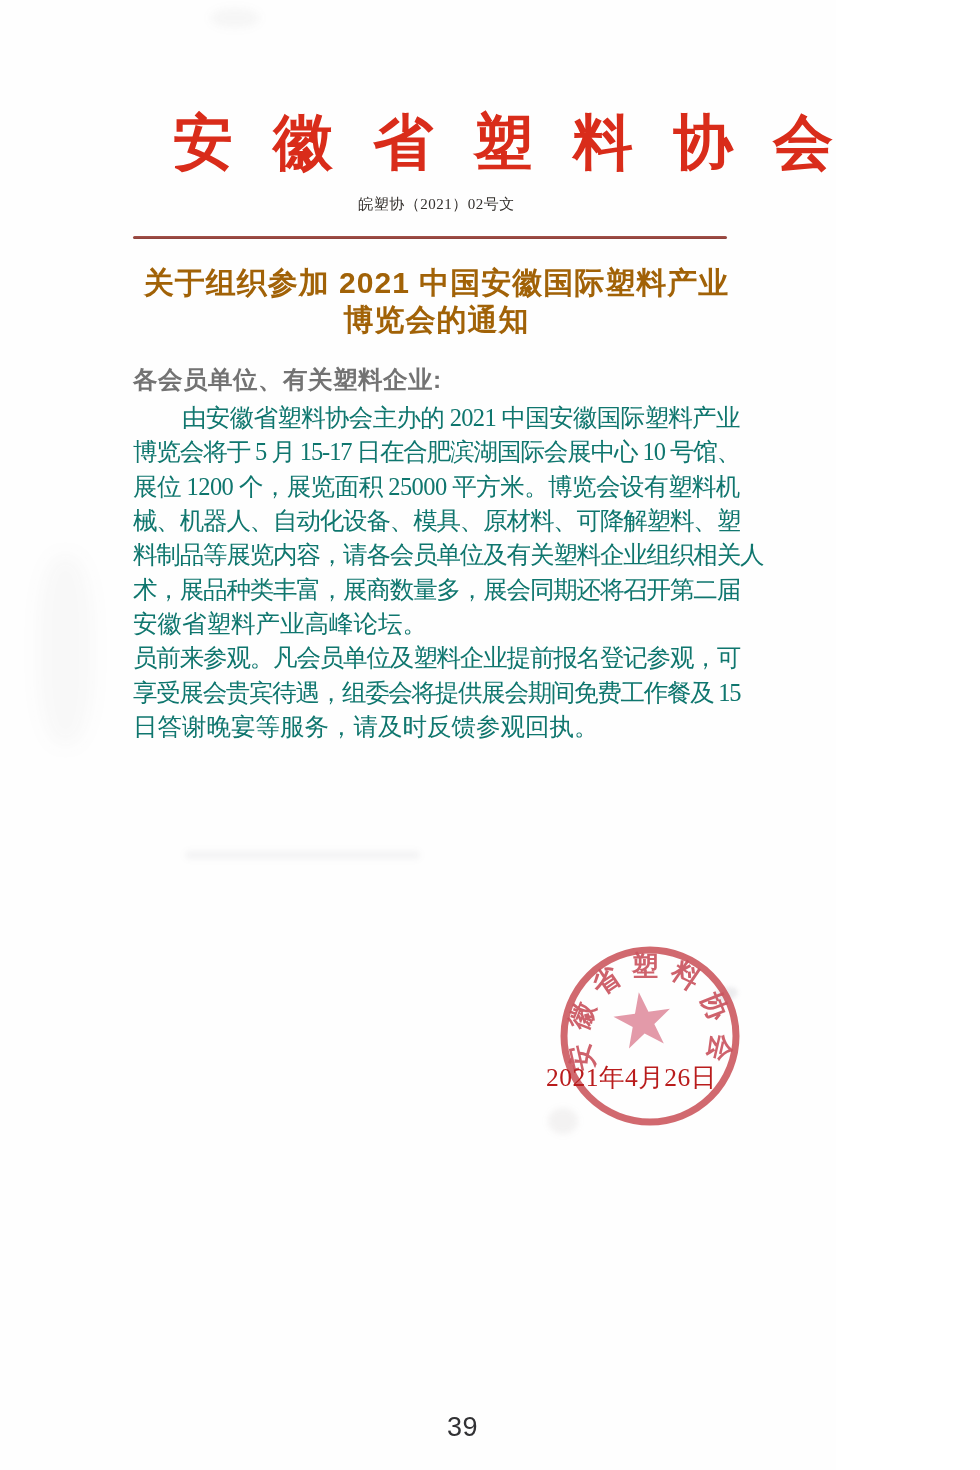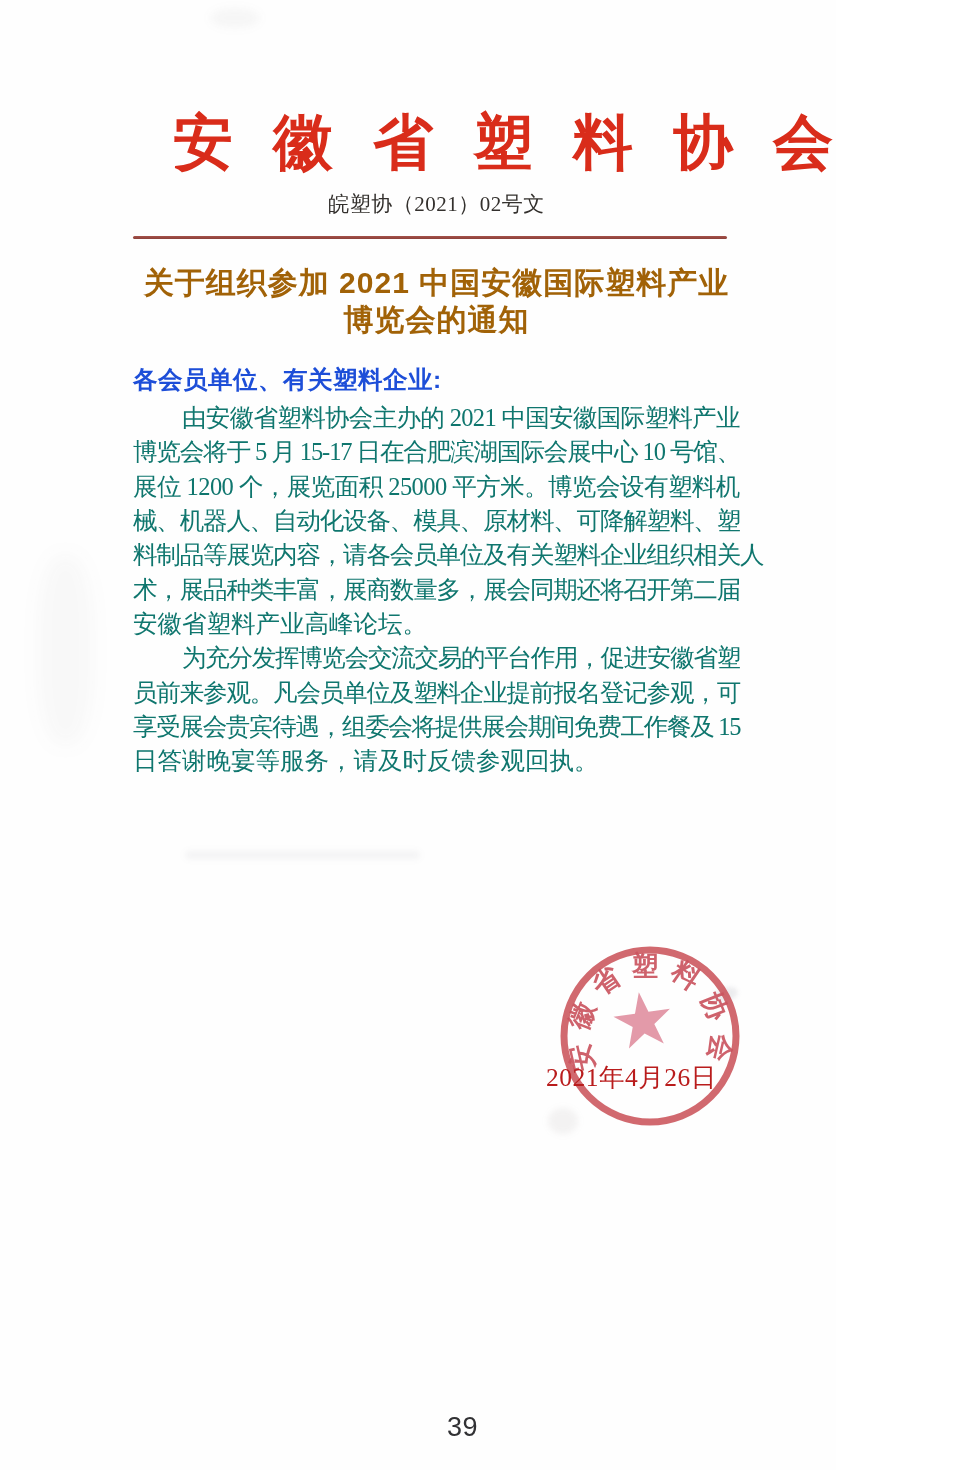--- a/index.html
+++ b/index.html
@@ -9,37 +9,37 @@
   }
   
   .org-title{
     position:absolute;left:133px;top:108px;width:607px;box-sizing:border-box;
     text-align:center;font-size:60px;line-height:70px;font-weight:700;
     color:#d92c1a;letter-spacing:40px;padding-left:40px;white-space:nowrap;
     font-family:"Liberation Serif",serif;
   }
   .doc-number{
     position:absolute;left:133px;top:191px;width:607px;text-align:center;
-    font-size:21px;line-height:27px;color:#33302d;letter-spacing:.5px;
+    font-size:15px;line-height:27px;color:#33302d;letter-spacing:.5px;
   }
   .red-rule{
     position:absolute;left:133px;top:236px;width:594px;height:3px;
     background:linear-gradient(#a5524a,#8c403a);border-radius:2px;
   }
   
   .notice-title{
     position:absolute;left:133px;top:264px;width:607px;text-align:center;
     font-family:"Liberation Sans",sans-serif;font-weight:700;color:#a16207;
     font-size:30px;line-height:37px;letter-spacing:1px;
   }
   
   .salutation{
     position:absolute;left:133px;top:364px;width:607px;
     font-family:"Liberation Sans",sans-serif;font-weight:700;
-    font-size:24.5px;line-height:32px;color:#1d4ed8;letter-spacing:.5px;
+    font-size:24.5px;line-height:32px;color:#737373;letter-spacing:.5px;
   }
   .body-text{position:absolute;left:133px;top:401px;width:607px;color:#0f766e;}
   .para-line{
     width:607px;box-sizing:border-box;height:34.35px;line-height:34.35px;
     font-size:24.5px;white-space:nowrap;
   }
   .para-line.first{padding-left:49px;}
   
   .seal{position:absolute;left:550px;top:936px;width:200px;height:200px;z-index:2;}
   .issue-date{
@@ -92,21 +92,20 @@
     <div>
         <div class="para-line first"><span style="letter-spacing: -0.666667px;">由安徽省塑料协会主办的 2021 中国安徽国际塑料产业</span></div>
         <div class="para-line"><span style="letter-spacing: -1.08571px;">博览会将于 5 月 15-17 日在合肥滨湖国际会展中心 10 号馆、</span></div>
         <div class="para-line"><span style="letter-spacing: -0.545455px;">展位 1200 个，展览面积 25000 平方米。博览会设有塑料机</span></div>
         <div class="para-line"><span style="letter-spacing: -1.15385px;">械、机器人、自动化设备、模具、原材料、可降解塑料、塑</span></div>
         <div class="para-line"><span style="letter-spacing: -1.15385px;">料制品等展览内容，请各会员单位及有关塑料企业组织相关人</span></div>
         <div class="para-line"><span style="letter-spacing: -1.15385px;">术，展品种类丰富，展商数量多，展会同期还将召开第二届</span></div>
         <div class="para-line last"><span>安徽省塑料产业高峰论坛。</span></div>
       </div>
     <div>
-        <div class="para-line first"><span style="letter-spacing: -1.25px;">为充分发挥博览会交流交易的平台作用，促进安徽省塑</span></div>
         <div class="para-line"><span style="letter-spacing: -1.15385px;">员前来参观。凡会员单位及塑料企业提前报名登记参观，可</span></div>
         <div class="para-line"><span style="letter-spacing: -1.28571px;">享受展会贵宾待遇，组委会将提供展会期间免费工作餐及 15</span></div>
         <div class="para-line last"><span>日答谢晚宴等服务，请及时反馈参观回执。</span></div>
       </div>
   </div>
 
   <svg class="seal" viewBox="0 0 200 200" xmlns="http://www.w3.org/2000/svg">
     <defs>
       <path id="sealArc" d="M 51.7 139.9 A 62 62 0 1 1 148.3 139.9" fill="none"></path>
     </defs>

